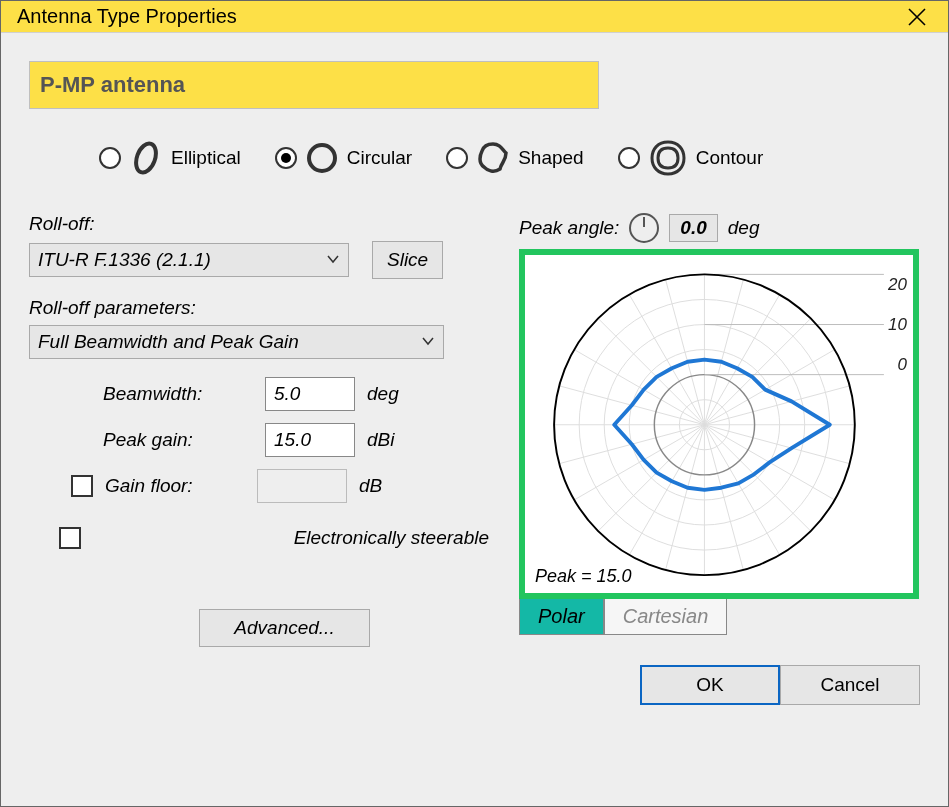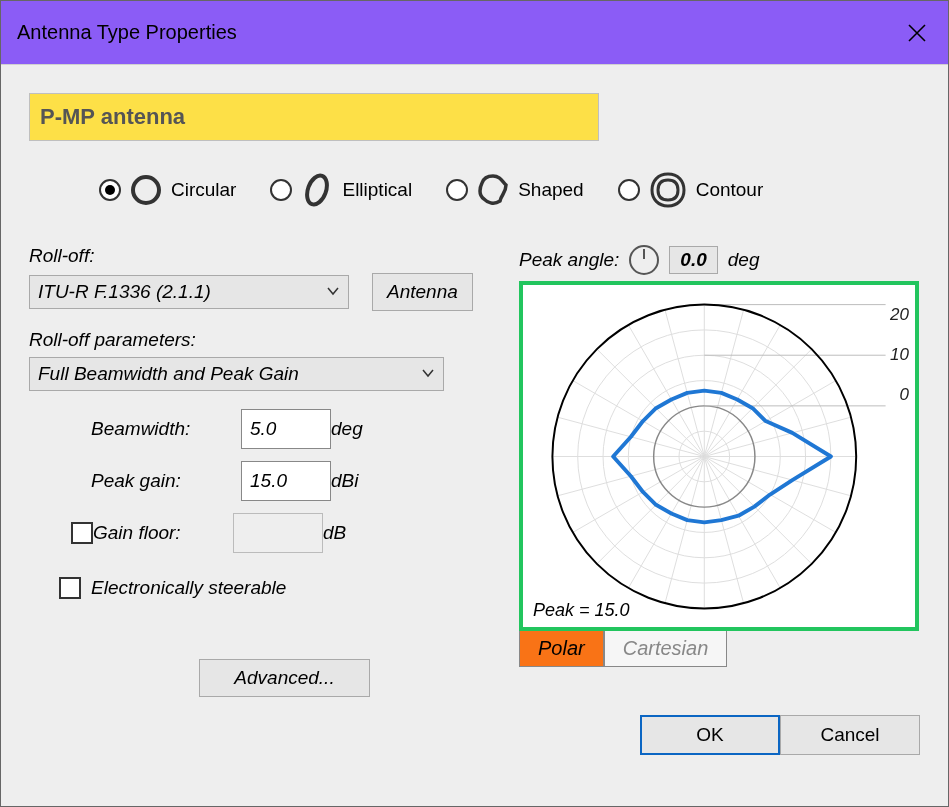--- a/index.html
+++ b/index.html
@@ -8,22 +8,22 @@
     font-family: "Segoe UI", Tahoma, sans-serif;
     font-size: 19px;
     color: #000;
     background: #eeeeee;
     width: 949px;
     height: 807px;
     overflow: hidden;
     border: 1px solid #666;
   }
   .titlebar {
-    background: #8b5cf6;
-    height: 64px;
+    background: #fde047;
+    height: 32px;
     display: flex;
     align-items: center;
     padding: 0 16px;
     border-bottom: 1px solid #d0d0d0;
     justify-content: space-between;
   }
   .titlebar .title { font-size: 20px; }
   .close-x {
     width: 30px; height: 30px; display:flex; align-items:center; justify-content:center;
   }
@@ -73,52 +73,52 @@
     font: inherit;
     background:#e6e6e6;
     border:1px solid #a9a9a9;
     height:38px;
     padding:0 14px;
     cursor:pointer;
   }
   .btn.primary { border:2px solid #0b66c3; background:#e6e6e6; }
   .params-select { width: 415px; }
   .field-row {
-    display:flex; align-items:center; margin:12px 0 12px 40px; 
+    display:flex; align-items:center; margin:12px 0 12px 40px; gap:12px;
   }
   .field-row .flabel{ width: 150px; text-align:left;}
   input.text {
     font: inherit;
-    width: 90px; height:40px; padding:8px 8px;
+    width: 90px; height:34px; padding:8px 8px;
     background:#fff; border:1px solid #888;
   }
   input.text.disabled { background:#eee; border-color:#bbb; }
   .unit { width:50px; }
   .checkbox {
     width:22px;height:22px;border:2px solid #333;background:#fff;display:inline-block;
   }
   .check-row { display:flex; align-items:center; gap:10px; margin:14px 0 10px 40px;}
   .advanced-wrap { margin: 60px 0 0 170px;}
   
   .slice-row{display:flex;align-items:center;gap:10px;margin-bottom:6px;}
   .dial{width:30px;height:30px;border:2px solid #555;border-radius:50%;position:relative;}
   .dial::after{content:"";position:absolute;left:50%;top:2px;width:2px;height:10px;background:#555;transform:translateX(-50%);}
   .slice-val{
     background:#e6e6e6;border:1px solid #a9a9a9;padding:2px 10px;font-weight:bold;
   }
   .chart-box{
-    border:4px solid #22c55e; background:#fff; width:400px; height:350px; position:relative;
+    border:6px solid #22c55e; background:#fff; width:400px; height:350px; position:relative;
   }
   .chart-box svg{position:absolute;inset:0;}
   .peak-label{position:absolute;left:10px;bottom:6px;font-size:18px;}
   .xticks{position:absolute;right:6px;}
   .xticks div{font-size:17px;color:#222;text-align:right;height:40px;}
   .tabs{display:flex;margin-top:0;}
   .tab{
-    border:1px solid #888;border-top:none;background:#f97316;padding:6px 18px;
+    border:1px solid #888;border-top:none;background:#14b8a6;padding:6px 18px;
     font-size:20px;
   }
   .tab.inactive{color:#888;background:#f6f6f6;}
   .footer{
     display:flex;justify-content:flex-end;
     padding:18px 28px;
   }
   .footer .btn{width:140px;height:40px;}
 </style>
 </head>
@@ -131,36 +131,36 @@
         <path d="M2 2 L18 18 M18 2 L2 18" fill="none"></path>
       </svg>
   </span>
 </div>
 
 <div class="content">
   <div class="antenna-name">P-MP antenna</div>
 
   <div class="types-row">
     <div class="type-option">
+      <span class="radio"></span>
+      <span class="type-icon">
+        <svg width="34" height="34" viewBox="0 0 34 34">
+            <ellipse cx="17" cy="17" rx="9" ry="15" fill="none" stroke="#333" stroke-width="4" transform="rotate(20 17 17)"></ellipse>
+          </svg>
+      </span>
+      <span>Elliptical</span>
+    </div>
+    <div class="type-option">
       <span class="radio selected"></span>
       <span class="type-icon">
         <svg width="34" height="34" viewBox="0 0 34 34">
             <circle cx="17" cy="17" r="13" fill="none" stroke="#333" stroke-width="4"></circle>
           </svg>
       </span>
       <span>Circular</span>
-    </div>
-    <div class="type-option">
-      <span class="radio"></span>
-      <span class="type-icon">
-        <svg width="34" height="34" viewBox="0 0 34 34">
-            <ellipse cx="17" cy="17" rx="9" ry="15" fill="none" stroke="#333" stroke-width="4" transform="rotate(20 17 17)"></ellipse>
-          </svg>
-      </span>
-      <span>Elliptical</span>
     </div>
     <div class="type-option">
       <span class="radio"></span>
       <span class="type-icon">
         <svg width="34" height="34" viewBox="0 0 34 34">
             <path d="M17 3 C24 3 26 8 30 12 C30 20 25 22 24 28 C18 32 12 30 8 26 C2 22 4 14 6 10 C8 4 12 3 17 3 Z" fill="none" stroke="#333" stroke-width="3.5"></path>
           </svg>
       </span>
       <span>Shaped</span>
     </div>
@@ -181,21 +181,21 @@
       <div class="label">Roll-off:</div>
       <div class="row">
         <div class="select">
           <span>ITU-R F.1336 (2.1.1)</span>
           <span class="chev">
             <svg viewBox="0 0 14 14">
                 <path d="M2 4 L7 10 L12 4" fill="none" stroke="#333" stroke-width="1.5"></path>
               </svg>
           </span>
         </div>
-        <button class="btn">Antenna</button>
+        <button class="btn">Slice</button>
       </div>
 
       <div class="label">Roll-off parameters:</div>
       <div class="row">
         <div class="select params-select">
           <span>Full Beamwidth and Peak Gain</span>
           <span class="chev">
             <svg viewBox="0 0 14 14">
                 <path d="M2 4 L7 10 L12 4" fill="none" stroke="#333" stroke-width="1.5"></path>
               </svg>
@@ -214,21 +214,21 @@
         <span class="flabel">Peak gain:</span>
         <input class="text" value="15.0" style="">
         <span class="unit">dBi</span>
       </div>
       <div class="field-row" style="margin-left:42px;">
         <span class="checkbox"></span>
         <span class="flabel" style="width:140px">Gain floor:</span>
         <input class="text disabled" disabled="" value="" style="">
         <span class="unit">dB</span>
       </div>
-      <div class="check-row" style="margin-left:30px;margin-top:24px;">
+      <div class="check-row" style="margin-left:30px;margin-top:24px;justify-content:space-between;">
         <span class="checkbox"></span>
         <span>Electronically steerable</span>
       </div>
 
       <div class="advanced-wrap">
         <button class="btn" style="width:171px">Advanced...</button>
       </div>
     </div>
 
     <div class="right-col">

